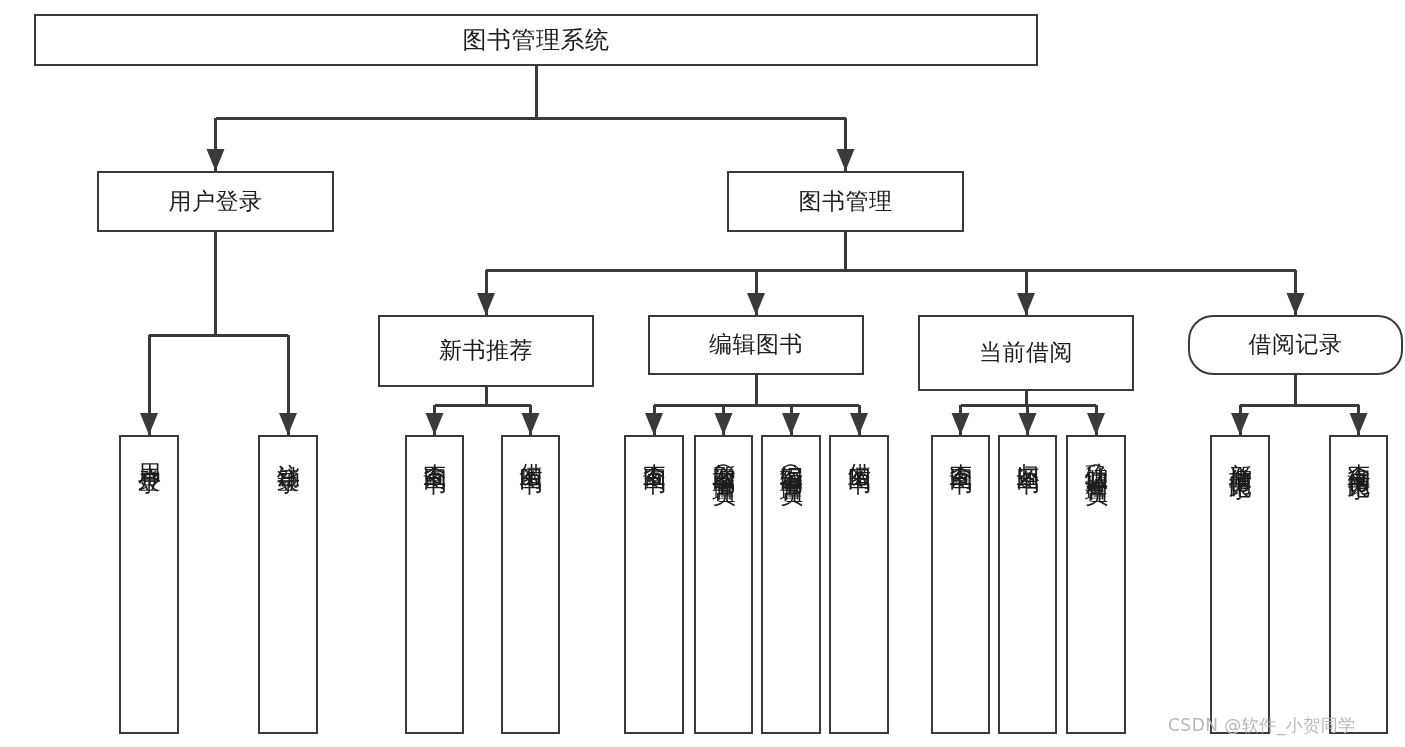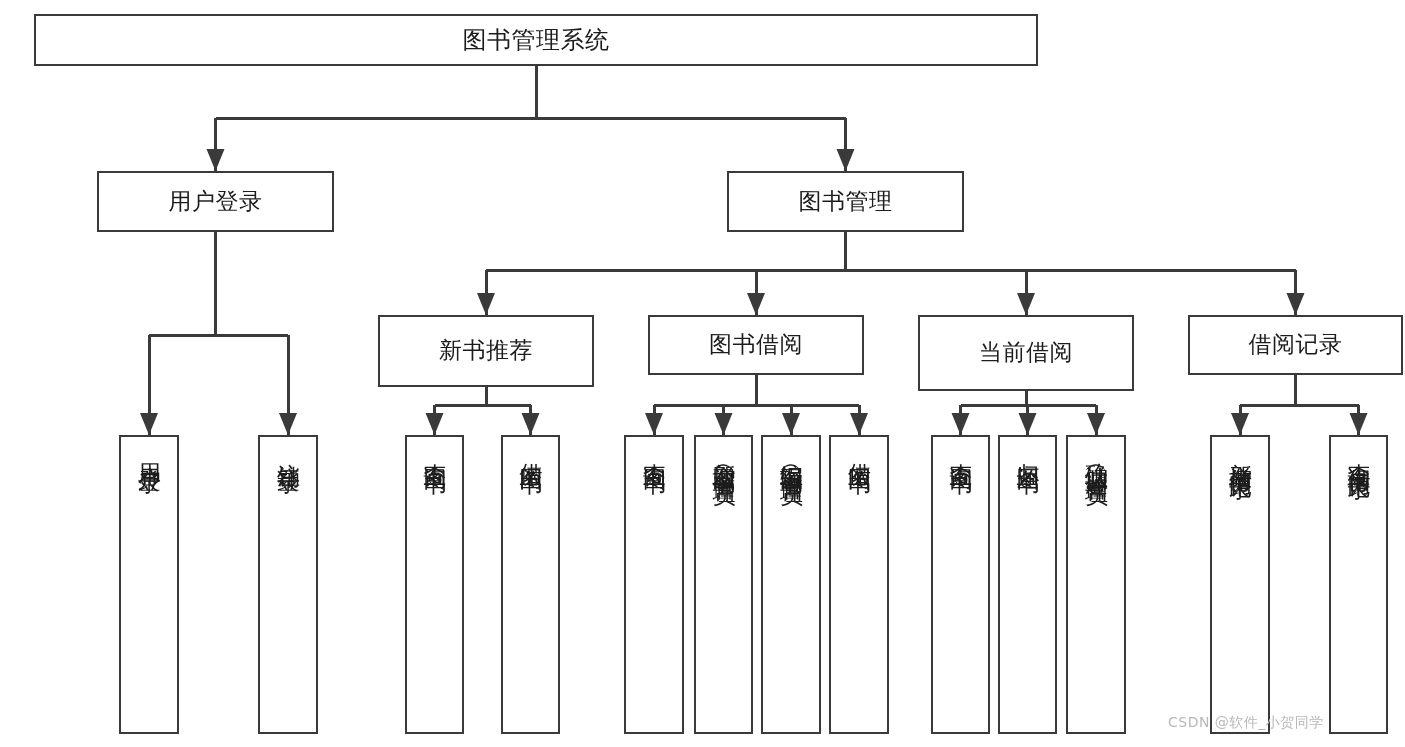--- a/index.html
+++ b/index.html
@@ -54,21 +54,21 @@
     font-size: 23px;
     letter-spacing: 3px;
   }
   .node.level0 .node-label {
     font-size: 24px;
   }
   #watermark {
     position: absolute;
     left: 1152px;
     top: 714px;
-    font-size: 14px;
+    font-size: 17px;
     color: #b8b8b8;
     letter-spacing: 0.5px;
     white-space: nowrap;
     pointer-events: none;
   }
 </style>
 </head>
 <body>
 
 <div id="diagram-root">
@@ -135,26 +135,26 @@
       <div class="node horizontal level1" style="left: 81px; top: 171px; width: 237px; height: 61px;">
         <span class="node-label">用户登录</span>
       </div>
       <div class="node horizontal level1" style="left: 711px; top: 171px; width: 237px; height: 61px;">
         <span class="node-label">图书管理</span>
       </div>
       <div class="node horizontal level2" style="left: 362px; top: 315px; width: 216px; height: 72px;">
         <span class="node-label">新书推荐</span>
       </div>
       <div class="node horizontal level2" style="left: 632px; top: 315px; width: 216px; height: 60px;">
-        <span class="node-label">图书借阅</span>
+        <span class="node-label">编辑图书</span>
       </div>
       <div class="node horizontal level2" style="left: 902px; top: 315px; width: 216px; height: 76px;">
         <span class="node-label">当前借阅</span>
       </div>
-      <div class="node horizontal level2" style="left: 1172px; top: 315px; width: 215px; height: 60px;">
+      <div class="node horizontal level2" style="left: 1172px; top: 315px; width: 215px; height: 60px; border-radius: 25px;">
         <span class="node-label">借阅记录</span>
       </div>
       <div class="node vertical level3" style="left: 103px; top: 435px; width: 60px; height: 299px;">
         <span class="node-label">用户登录</span>
       </div>
       <div class="node vertical level3" style="left: 242px; top: 435px; width: 60px; height: 299px;">
         <span class="node-label">注销登录</span>
       </div>
       <div class="node vertical level3" style="left: 389px; top: 435px; width: 59px; height: 299px;">
         <span class="node-label">查询图书</span>

